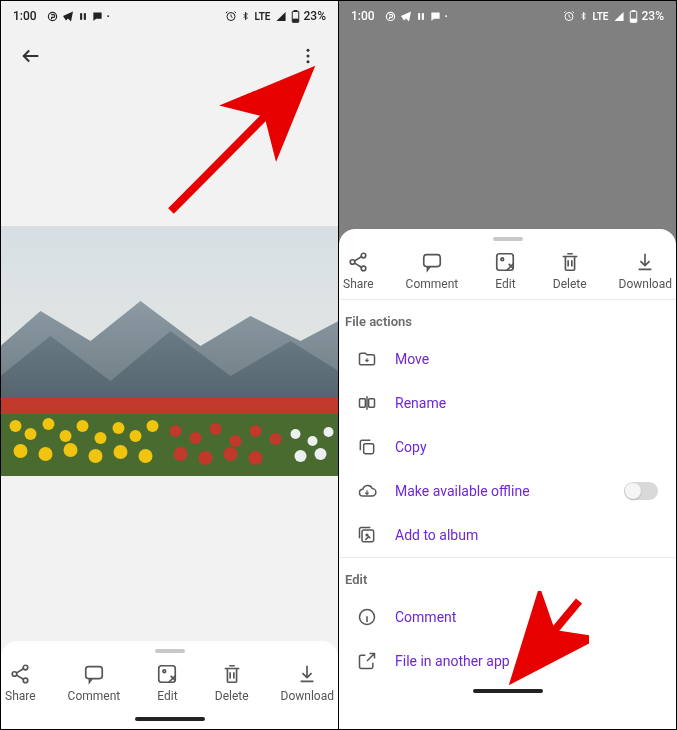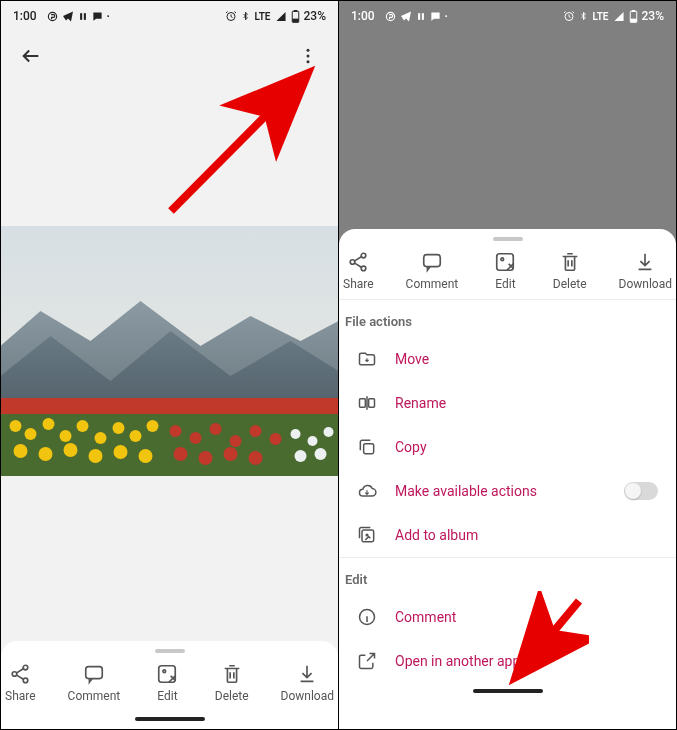--- a/index.html
+++ b/index.html
@@ -147,21 +147,21 @@
     height: 1px;
     background: #ececec;
     margin: 0;
   }
   .row {
     display: flex;
     align-items: center;
     gap: 18px;
     padding: 12px 18px;
     font-size: 14px;
-    color: #be185d;
+    color: #6d28d9;
     cursor: pointer;
   }
   .row .ricon {
     width: 20px;
     height: 20px;
     display: flex;
     align-items: center;
     justify-content: center;
     color: #555;
   }
@@ -528,21 +528,21 @@
         <span>Copy</span>
       </div>
 
       <div class="row">
         <span class="ricon">
           <svg viewBox="0 0 24 24" fill="none" stroke="#555" stroke-width="1.8">
               <path d="M7 18a4 4 0 010-8 6 6 0 0111.3-1A4.5 4.5 0 0118 18H7z"></path>
               <path d="M12 11v5M10 14l2 2 2-2" stroke-width="1.4"></path>
             </svg>
         </span>
-        <span>Make available actions</span>
+        <span>Make available offline</span>
         <span class="toggle"></span>
       </div>
 
       <div class="row">
         <span class="ricon">
           <svg viewBox="0 0 24 24" fill="none" stroke="#555" stroke-width="1.8">
               <rect x="6" y="6" width="14" height="14" rx="2"></rect>
               <path d="M3 16V5a2 2 0 012-2h11"></path>
               <circle cx="12" cy="12" r="1"></circle>
               <path d="M16 16l-2-2-4 4"></path>
@@ -563,21 +563,21 @@
         </span>
         <span>Comment</span>
       </div>
 
       <div class="row">
         <span class="ricon">
           <svg viewBox="0 0 24 24" fill="none" stroke="#555" stroke-width="1.8">
               <path d="M15 3h6v6M21 3l-9 9M19 14v5a2 2 0 01-2 2H5a2 2 0 01-2-2V7a2 2 0 012-2h5"></path>
             </svg>
         </span>
-        <span>Open in another app</span>
+        <span>File in another app</span>
       </div>
 
       <div class="nav-handle"></div>
     </div>
 
     <div class="arrow" style="top:590px; left:160px;">
       <svg width="90" height="100" viewBox="0 0 90 100">
         <defs>
           <marker id="ah2" markerWidth="14" markerHeight="14" refX="10" refY="5" orient="auto">
             <path d="M0 0L12 5L0 10L3 5z" fill="#e60000"></path>

